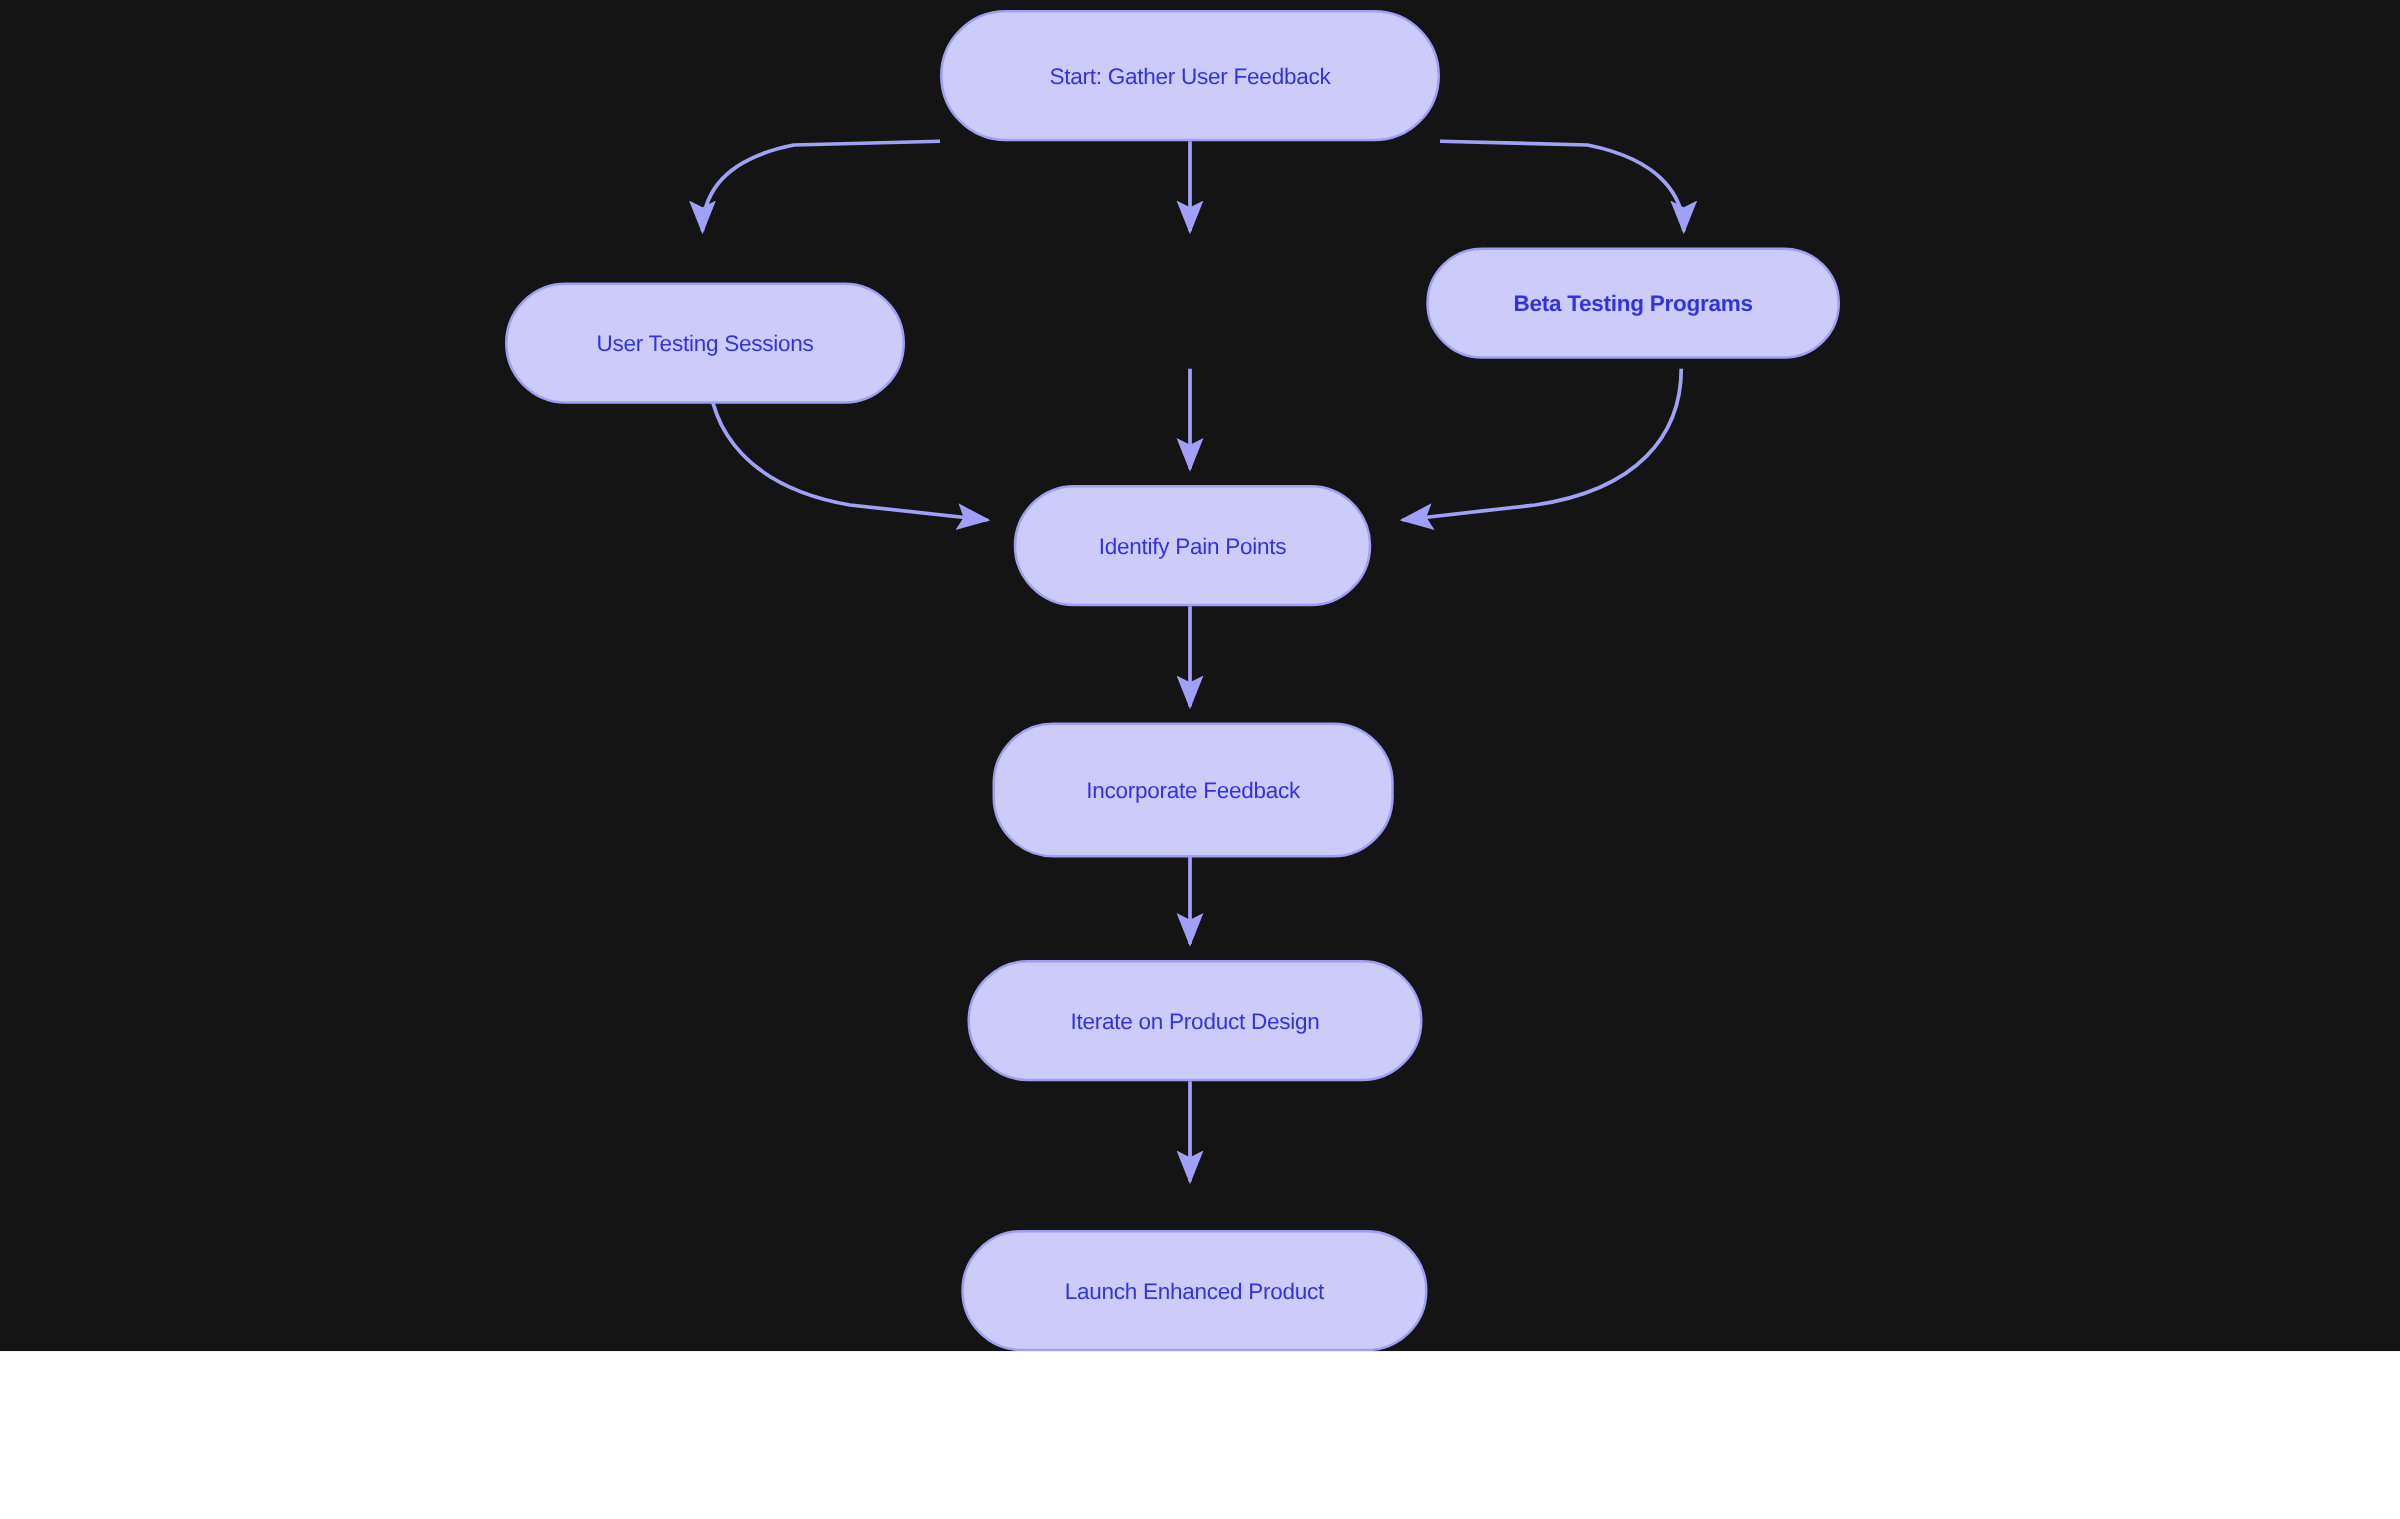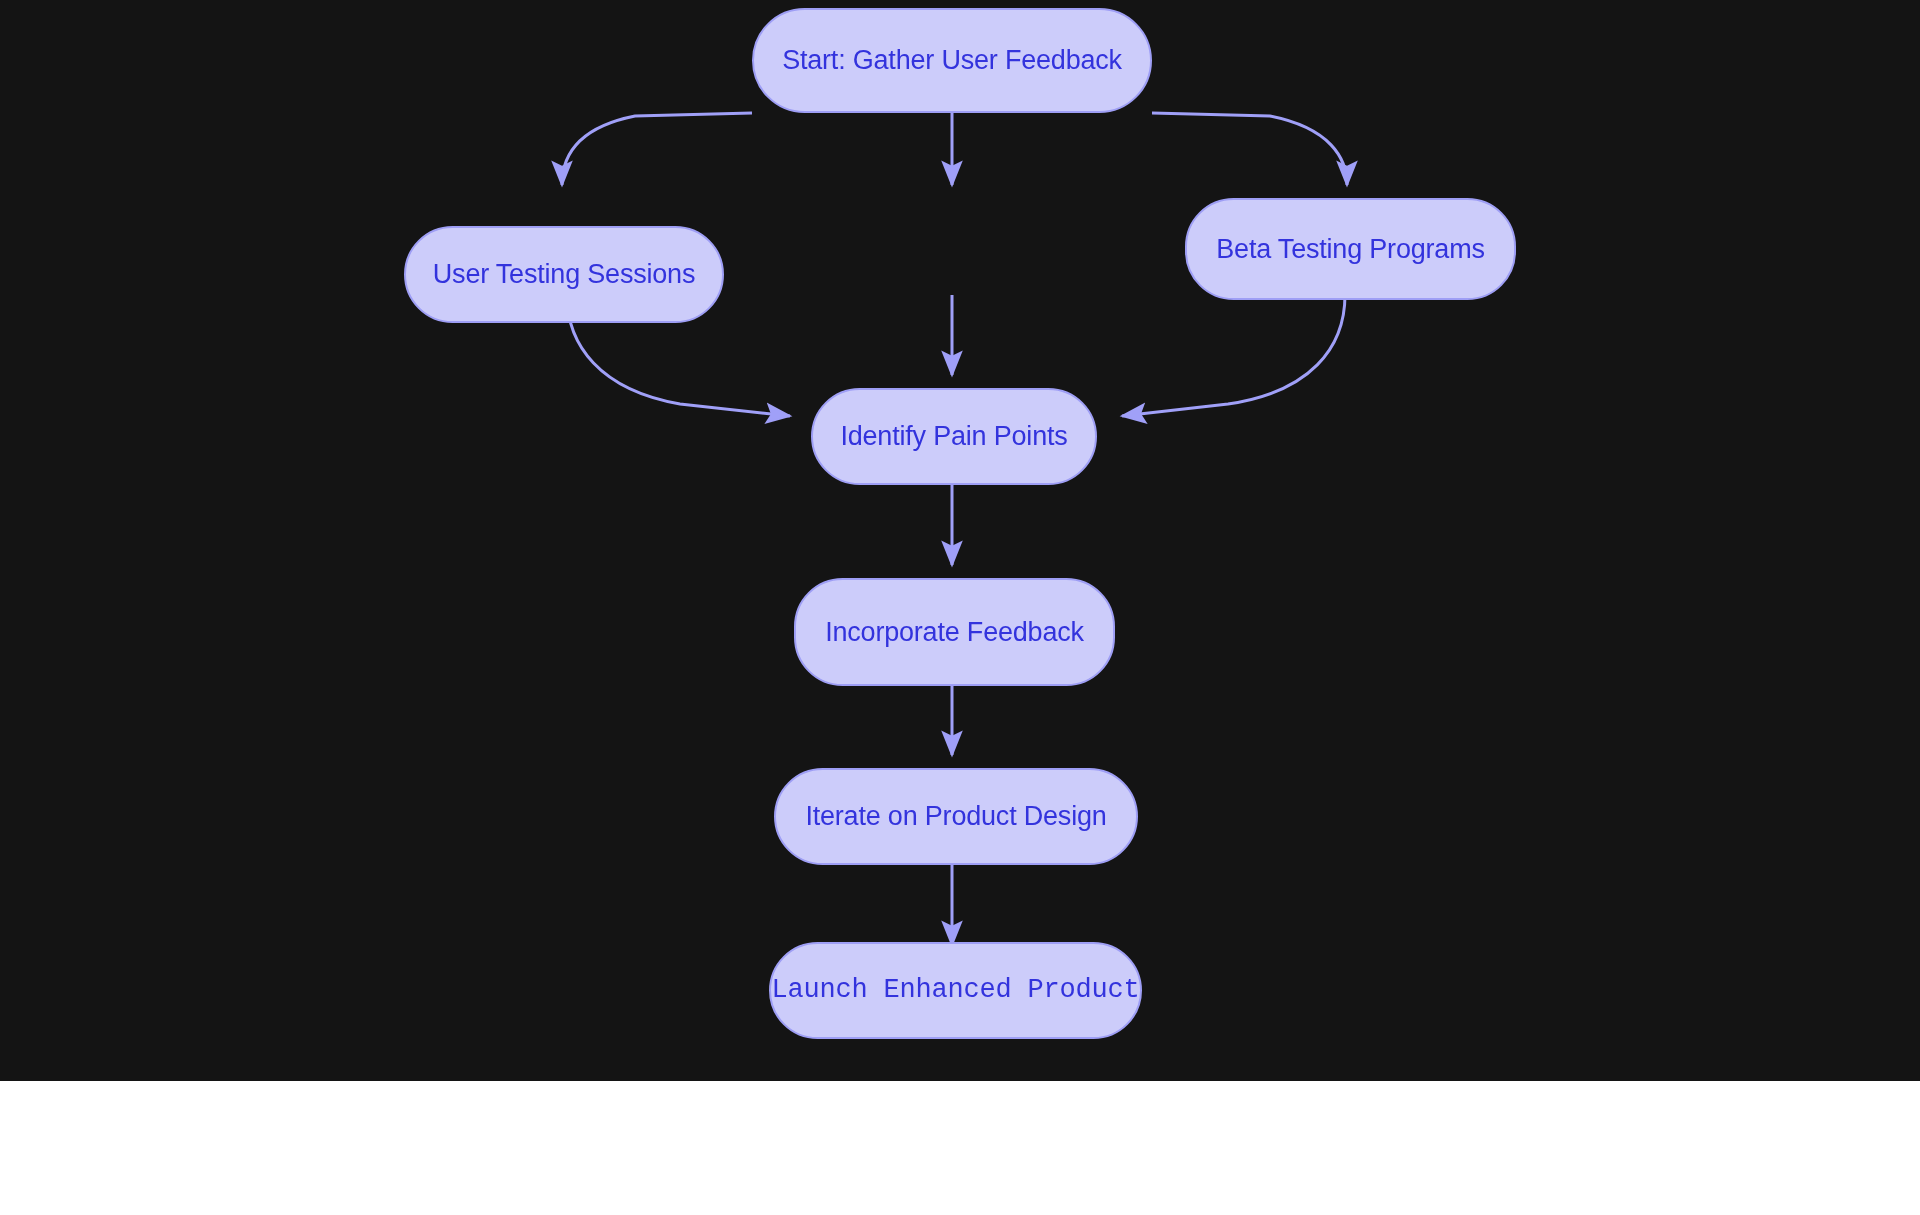--- a/index.html
+++ b/index.html
@@ -39,21 +39,21 @@
   }
   .node {
     position: absolute;
     box-sizing: border-box;
     display: flex;
     align-items: center;
     justify-content: center;
     background: #ccccfa;
     border: 2px solid #9e9ef5;
     color: #3333dd;
-    font-size: 27px;
+    font-size: 18px;
     font-weight: 400;
     letter-spacing: -0.2px;
     white-space: nowrap;
     font-family: "Liberation Sans", sans-serif;
   }
   .node-label {
     color: #3333dd;
     line-height: 1;
   }
   #footer {
@@ -103,37 +103,37 @@
 
     <div class="node" style="left:752px; top:8px; width:400px; height:105px; border-radius:52.5px;">
       <span class="node-label">Start: Gather User Feedback</span>
     </div>
 
     <div class="node" style="left:404px; top:198px; width:320px; height:97px; border-radius:48.5px;margin-top:28px;">
       <span class="node-label">User Testing Sessions</span>
     </div>
 
 
-    <div class="node" style="left:1185px; top:198px; width:331px; height:102px; border-radius:48.5px;">
+    <div class="node" style="left:1141px; top:198px; width:331px; height:89px; border-radius:48.5px;font-weight:bold;">
       <span class="node-label">Beta Testing Programs</span>
     </div>
 
     <div class="node" style="left:811px; top:388px; width:286px; height:97px; border-radius:48.5px;align-items:center;">
       <span class="node-label">Identify Pain Points</span>
     </div>
 
     <div class="node" style="left:794px; top:578px; width:321px; height:108px; border-radius:48.5px;">
       <span class="node-label">Incorporate Feedback</span>
     </div>
 
     <div class="node" style="left:774px; top:768px; width:364px; height:97px; border-radius:48.5px;">
       <span class="node-label">Iterate on Product Design</span>
     </div>
 
-    <div class="node" style="left:769px; top:942px; width:373px; height:97px; border-radius:48.5px;font-family:Liberation Mono, monospace;">
+    <div class="node" style="left:769px; top:984px; width:373px; height:97px; border-radius:48.5px;">
       <span class="node-label">Launch Enhanced Product</span>
     </div>
 
   </div>
 
   <div id="footer">
     
   </div>
 
 </div>

